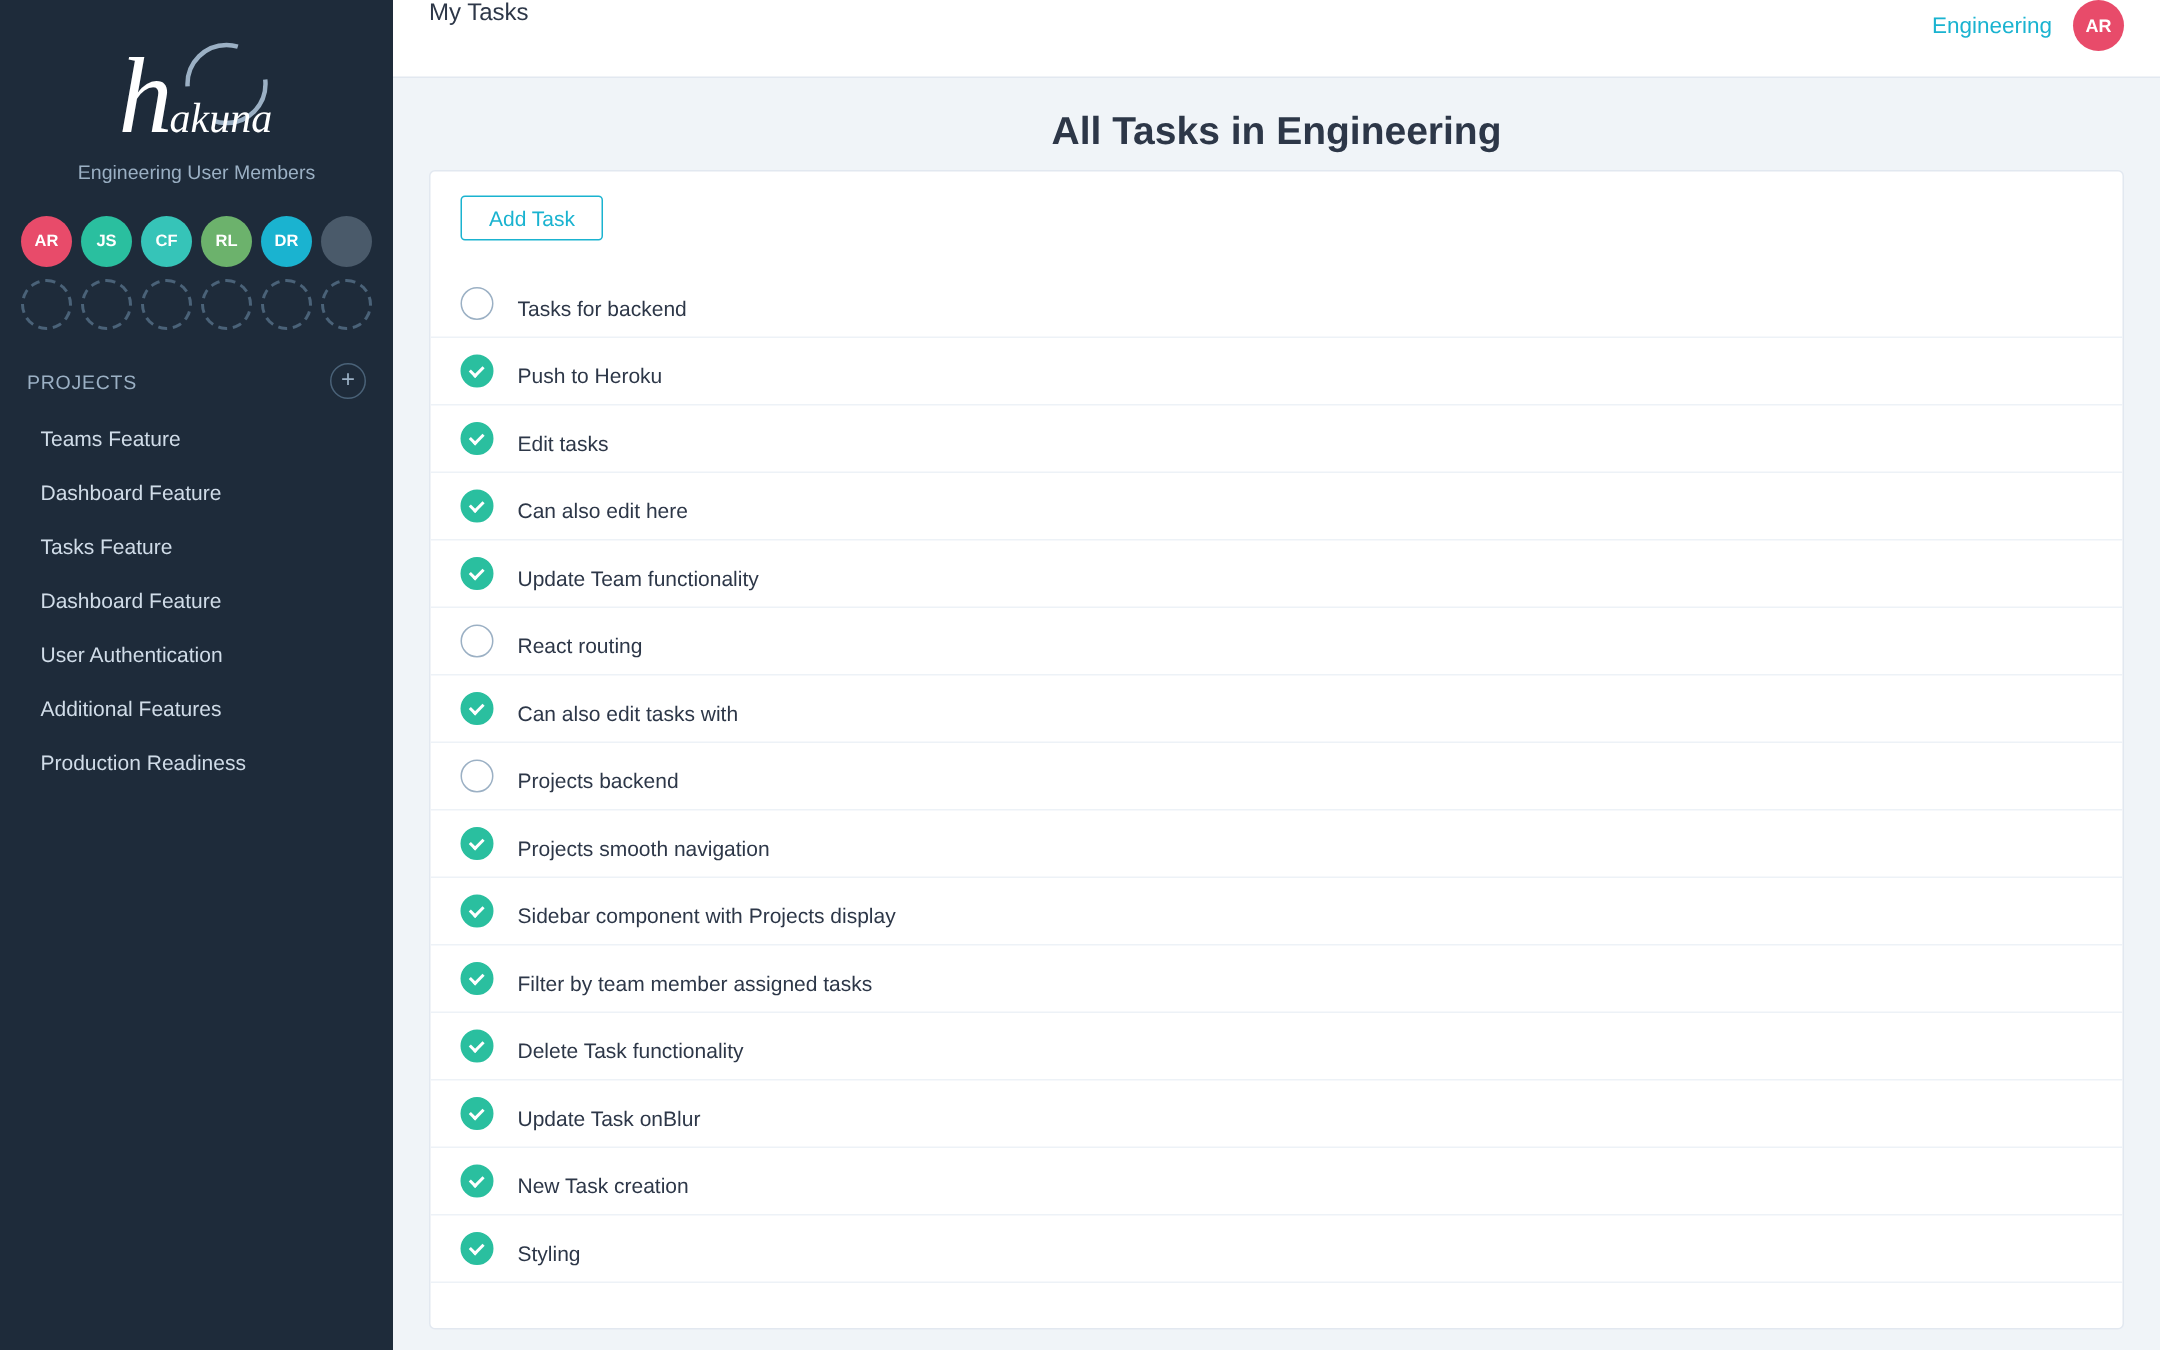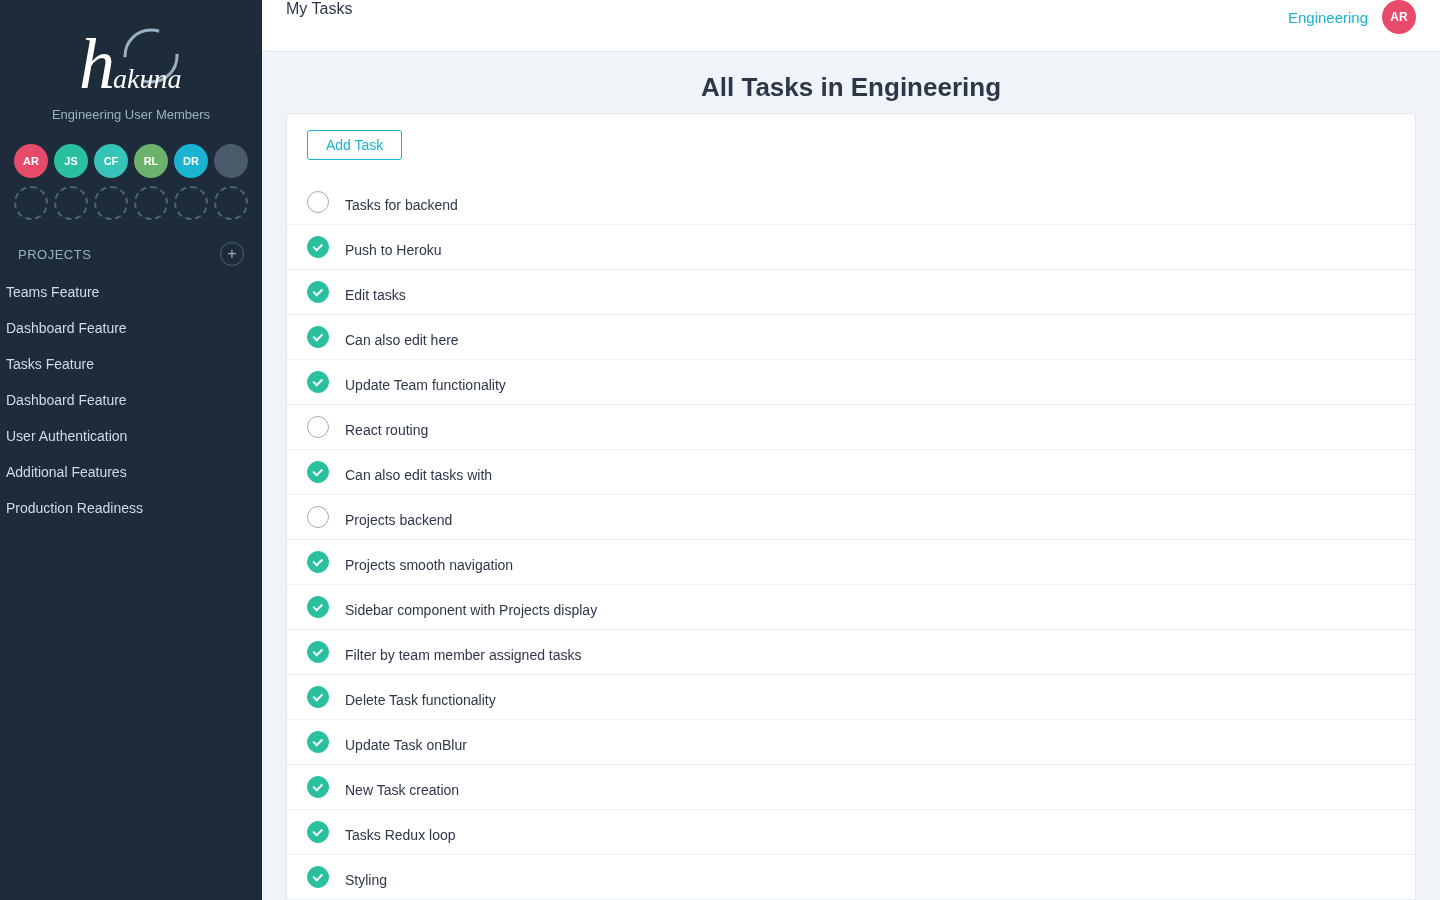--- a/index.html
+++ b/index.html
@@ -95,21 +95,21 @@
       color: #9bb0c4;
       display: flex;
       align-items: center;
       justify-content: center;
       cursor: pointer;
       font-size: 16px;
       line-height: 1;
     }
     .project-item {
       width: 100%;
-      padding: 10px 3px;
+      padding: 10px 24px;
       color: #d0dce8;
       font-size: 14px;
       cursor: pointer;
       border-left: 3px solid transparent;
       transition: background 0.15s;
     }
 
     
     .main {
       flex: 1;
@@ -371,23 +371,19 @@
           <div class="task-item">
             <div class="task-checkbox checked"></div>
             <span class="task-name">Update Task onBlur</span>
           </div>
           <div class="task-item">
             <div class="task-checkbox checked"></div>
             <span class="task-name">New Task creation</span>
           </div>
           <div class="task-item">
             <div class="task-checkbox checked"></div>
-            <span class="task-name">Tasks Redux loop</span>
-          </div>
-          <div class="task-item">
-            <div class="task-checkbox checked"></div>
             <span class="task-name">Styling</span>
           </div>
           <div class="task-item"></div>
         </div>
     </div>
   </div>
 </div>
 
 </body></html>

